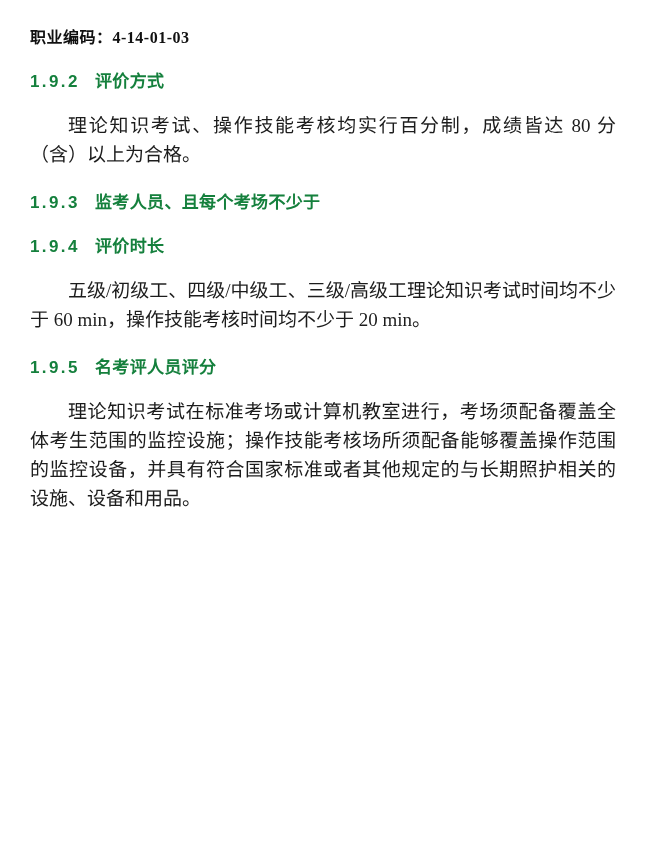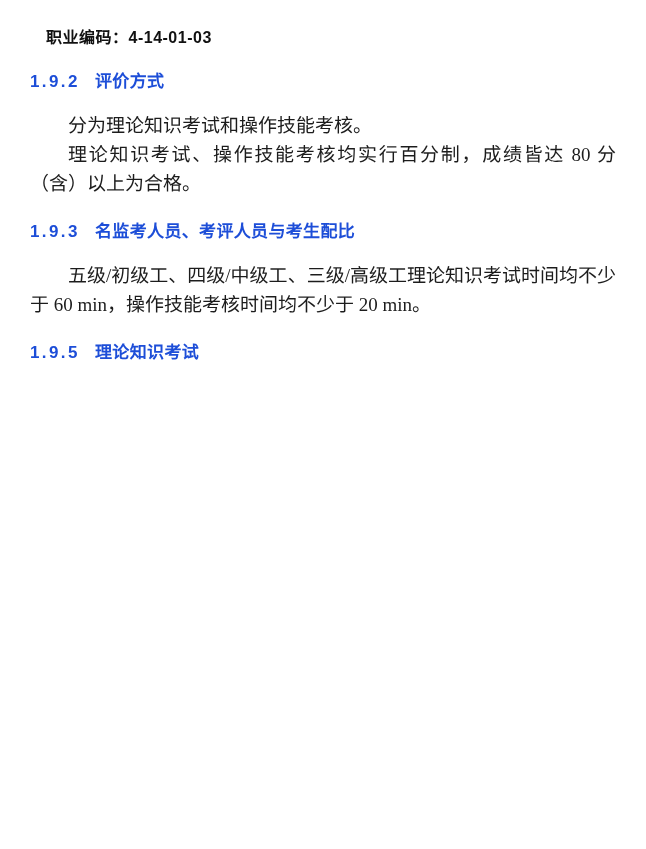--- a/index.html
+++ b/index.html
@@ -11,34 +11,33 @@
     position: relative;
     width: 646px;
     height: 849px;
     background: #ffffff;
     box-sizing: border-box;
     padding: 28px 30px 0 30px;
     overflow: hidden;
     color: #212121;
   }
   .occupation-code {
-    font-family: Liberation Sans, sans-serif;
+    font-family: Liberation Serif, serif;
     font-weight: 700;
     font-size: 16px;
     line-height: 20px;
     color: #111111;
     letter-spacing: 0.5px;
-    margin-left: 16px;
   }
   .section-heading {
     font-family: "Liberation Sans", "DejaVu Sans", sans-serif;
     font-weight: 700;
     font-size: 17px;
     line-height: 20px;
-    color: #1d4ed8;
+    color: #15803d;
     margin: 24px 0 19px 0;
   }
   .section:first-of-type .section-heading {
     margin-top: 69px;
   }
   .section-number {
     letter-spacing: 0.14em;
     margin-right: 0.9em;
   }
   .section-title {
@@ -58,33 +57,36 @@
 <body>
 
 <div class="page">
 
   <div class="occupation-code">职业编码：4-14-01-03</div>
 
   <div class="section">
     <h2 class="section-heading">
       <span class="section-number">1.9.2</span><span class="section-title">评价方式</span>
     </h2>
-    <p class="body-paragraph">分为理论知识考试和操作技能考核。</p>
     <p class="body-paragraph">理论知识考试、操作技能考核均实行百分制，成绩皆达 80 分（含）以上为合格。</p>
   </div>
 
   <div class="section">
     <h2 class="section-heading">
-      <span class="section-number">1.9.3</span><span class="section-title">名监考人员、考评人员与考生配比</span>
+      <span class="section-number">1.9.3</span><span class="section-title">监考人员、且每个考场不少于</span>
     </h2>
   </div>
 
   <div class="section">
+    <h2 class="section-heading">
+      <span class="section-number">1.9.4</span><span class="section-title">评价时长</span>
+    </h2>
     <p class="body-paragraph">五级/初级工、四级/中级工、三级/高级工理论知识考试时间均不少于 60 min，操作技能考核时间均不少于 20 min。</p>
   </div>
 
   <div class="section">
     <h2 class="section-heading">
-      <span class="section-number">1.9.5</span><span class="section-title">理论知识考试</span>
+      <span class="section-number">1.9.5</span><span class="section-title">名考评人员评分</span>
     </h2>
+    <p class="body-paragraph">理论知识考试在标准考场或计算机教室进行，考场须配备覆盖全体考生范围的监控设施；操作技能考核场所须配备能够覆盖操作范围的监控设备，并具有符合国家标准或者其他规定的与长期照护相关的设施、设备和用品。</p>
   </div>
 
 </div>
 
 </body></html>

